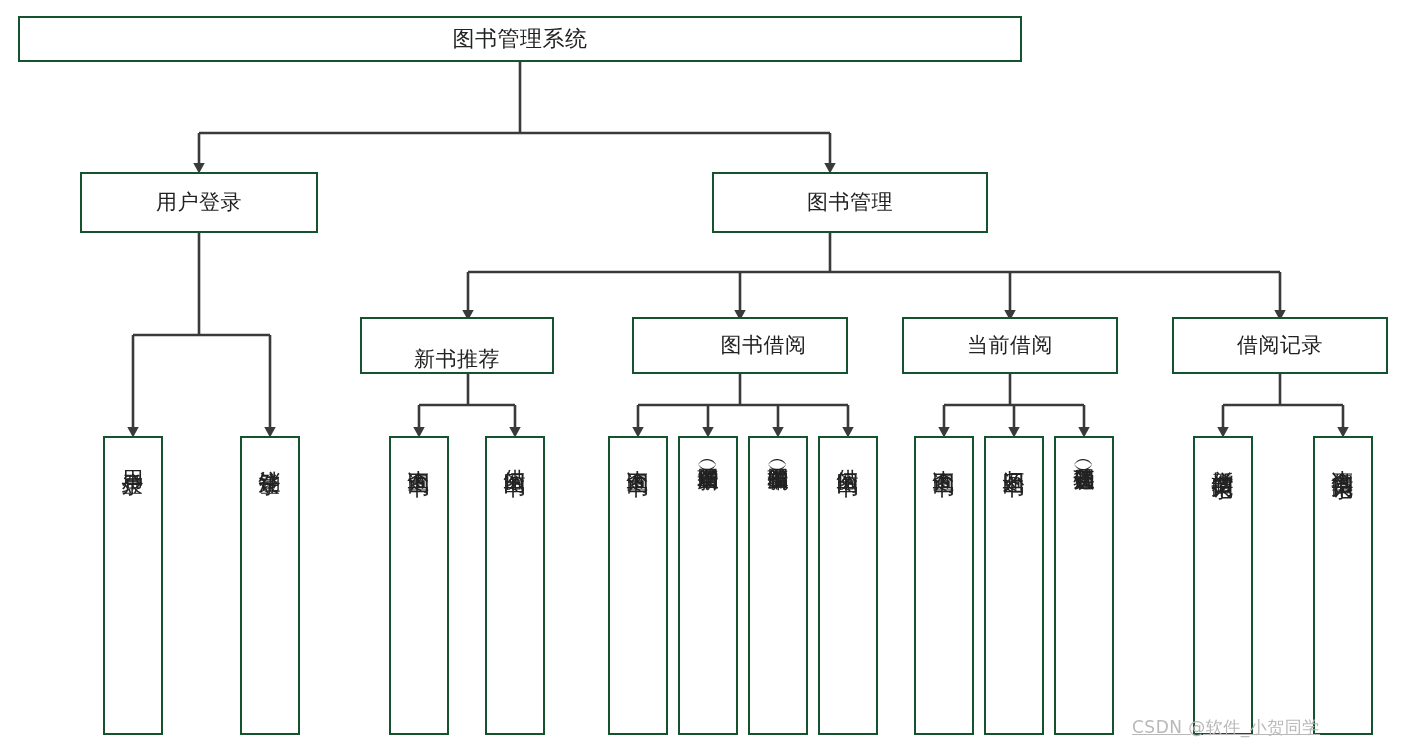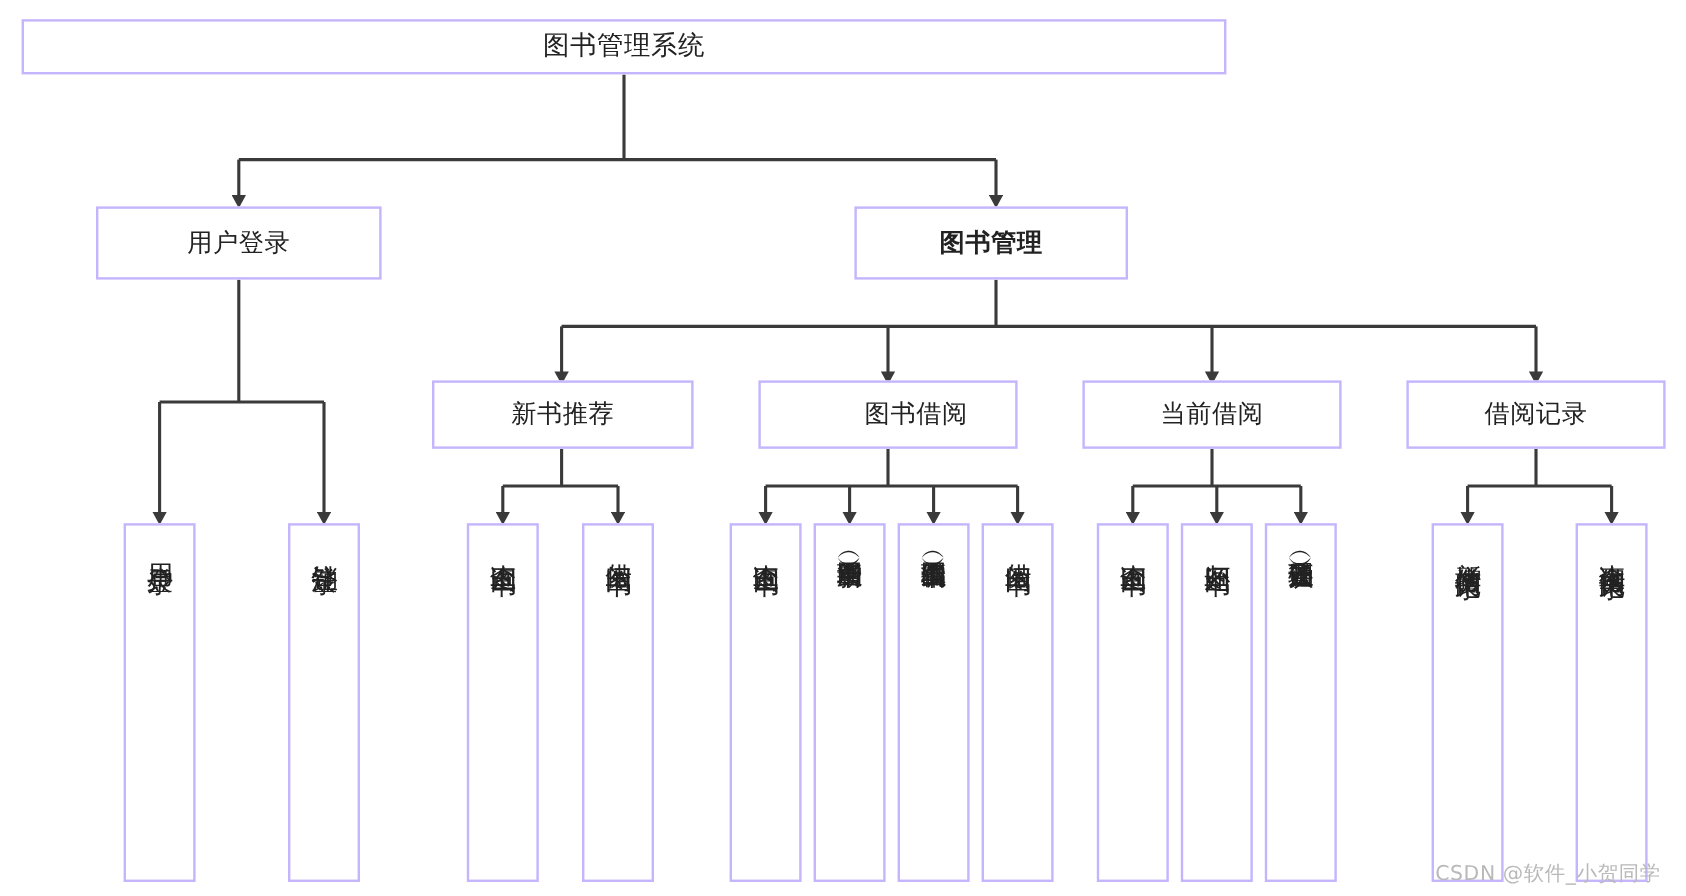--- a/index.html
+++ b/index.html
@@ -24,21 +24,21 @@
     left: 0;
     top: 0;
     width: 1405px;
     height: 747px;
     pointer-events: none;
   }
   .node {
     position: absolute;
     box-sizing: border-box;
     background: #ffffff;
-    border: 2px solid #c4b5fd;
+    border: 2px solid #14532d;
     display: flex;
     align-items: center;
     justify-content: center;
     overflow: hidden;
   }
   .node-label {
     display: block;
     text-align: center;
     color: #222222;
     line-height: 1.18;
@@ -135,25 +135,25 @@
     </g>
   </svg>
 
   <div class="node horiz root" style="left:18px; top:16px; width:1004px; height:46px;">
     <span class="node-label">图书管理系统</span>
   </div>
 
   <div class="node horiz" style="left:80px; top:172px; width:238px; height:61px;">
     <span class="node-label">用户登录</span>
   </div>
-  <div class="node horiz" style="left:712px; top:172px; width:228px; height:61px;font-weight:bold;">
+  <div class="node horiz" style="left:712px; top:172px; width:276px; height:61px;">
     <span class="node-label">图书管理</span>
   </div>
 
-  <div class="node horiz" style="left:360px; top:317px; width:218px; height:57px;">
+  <div class="node horiz" style="left:360px; top:317px; width:194px; height:57px;align-items:flex-end;">
     <span class="node-label">新书推荐</span>
   </div>
   <div class="node horiz" style="left:632px; top:317px; width:216px; height:57px;padding-left:47px;">
     <span class="node-label">图书借阅</span>
   </div>
   <div class="node horiz" style="left:1172px; top:317px; width:216px; height:57px;">
     <span class="node-label">借阅记录</span>
   </div>
   <div class="node horiz" style="left:902px; top:317px; width:216px; height:57px;">
     <span class="node-label">当前借阅</span>
@@ -196,15 +196,15 @@
     <span class="node-label">确认归还（管理员）</span>
   </div>
 
   <div class="node vert" style="left:1193px; top:436px; width:60px; height:299px;">
     <span class="node-label">新增借阅记录</span>
   </div>
   <div class="node vert" style="left:1313px; top:436px; width:60px; height:299px;">
     <span class="node-label">查询借阅记录</span>
   </div>
 
-  <div class="watermark" style="left:1196px; top:716px;">CSDN @软件_小贺同学</div>
+  <div class="watermark" style="left:1132px; top:716px;text-decoration:underline;">CSDN @软件_小贺同学</div>
 
 </div>
 
 </body></html>

